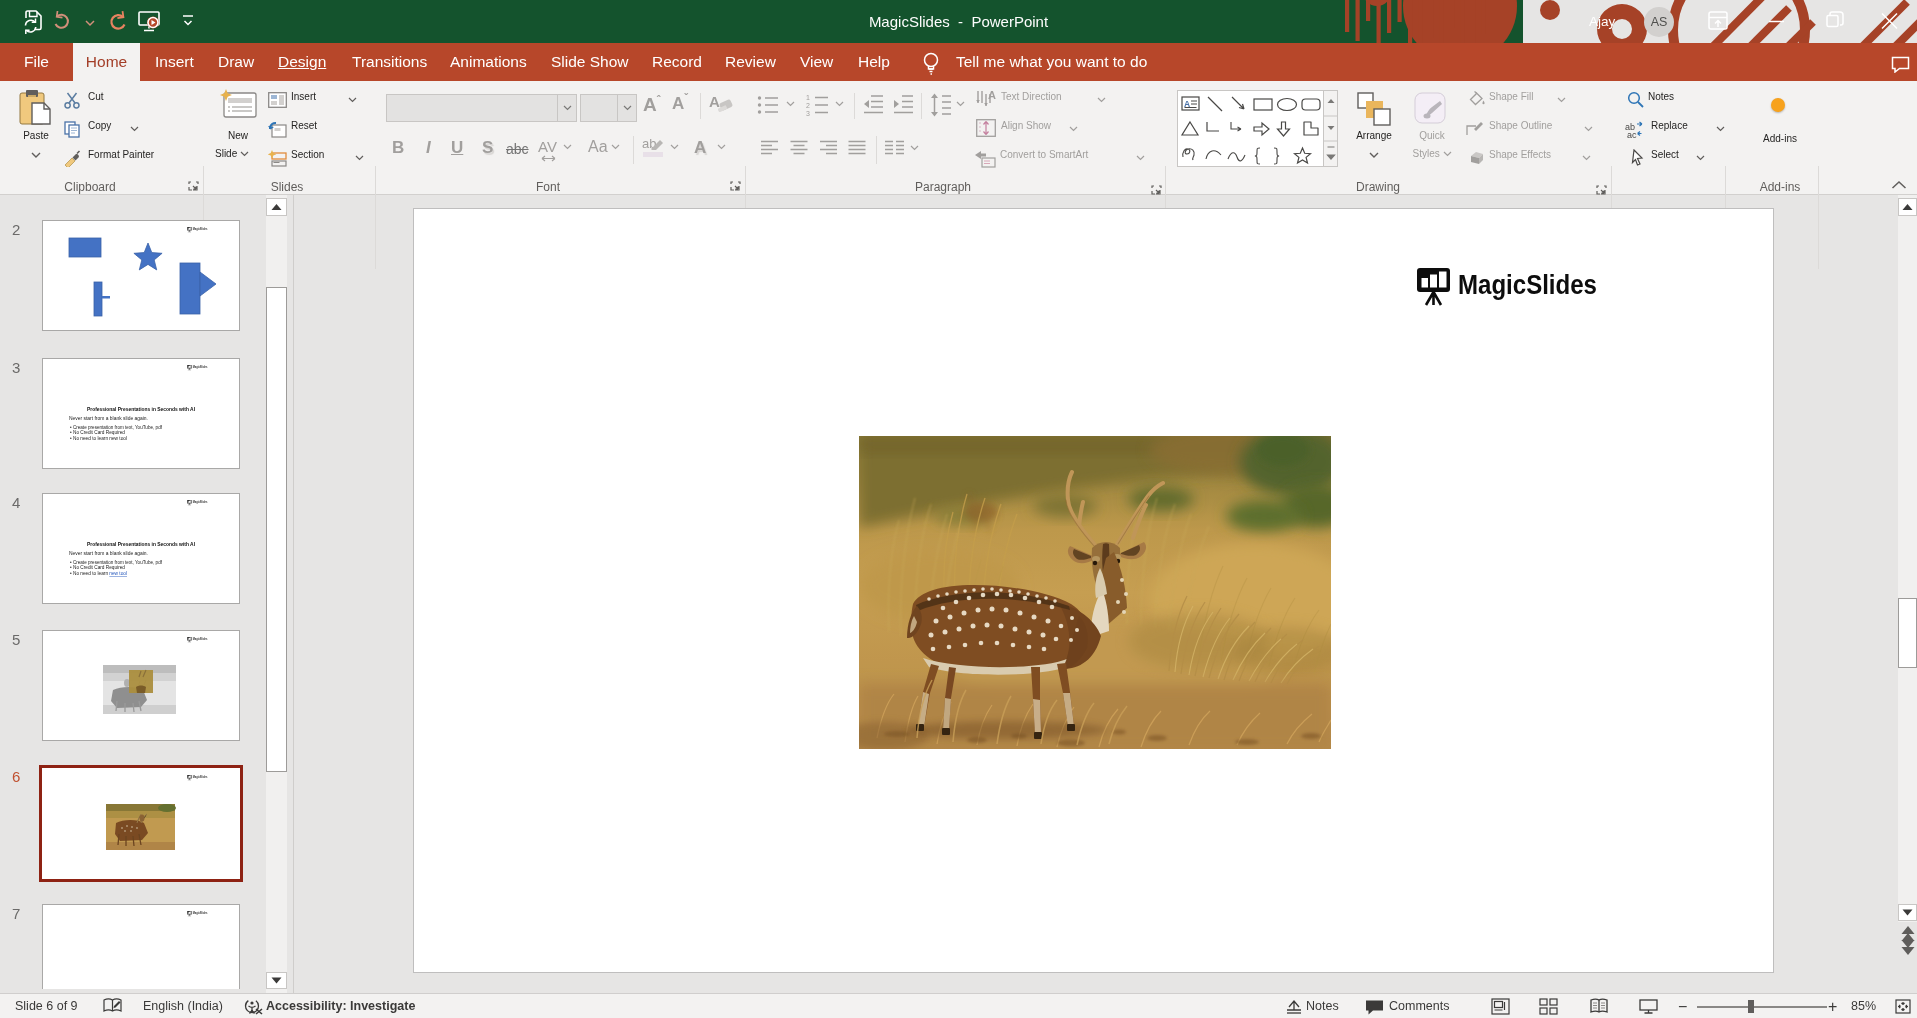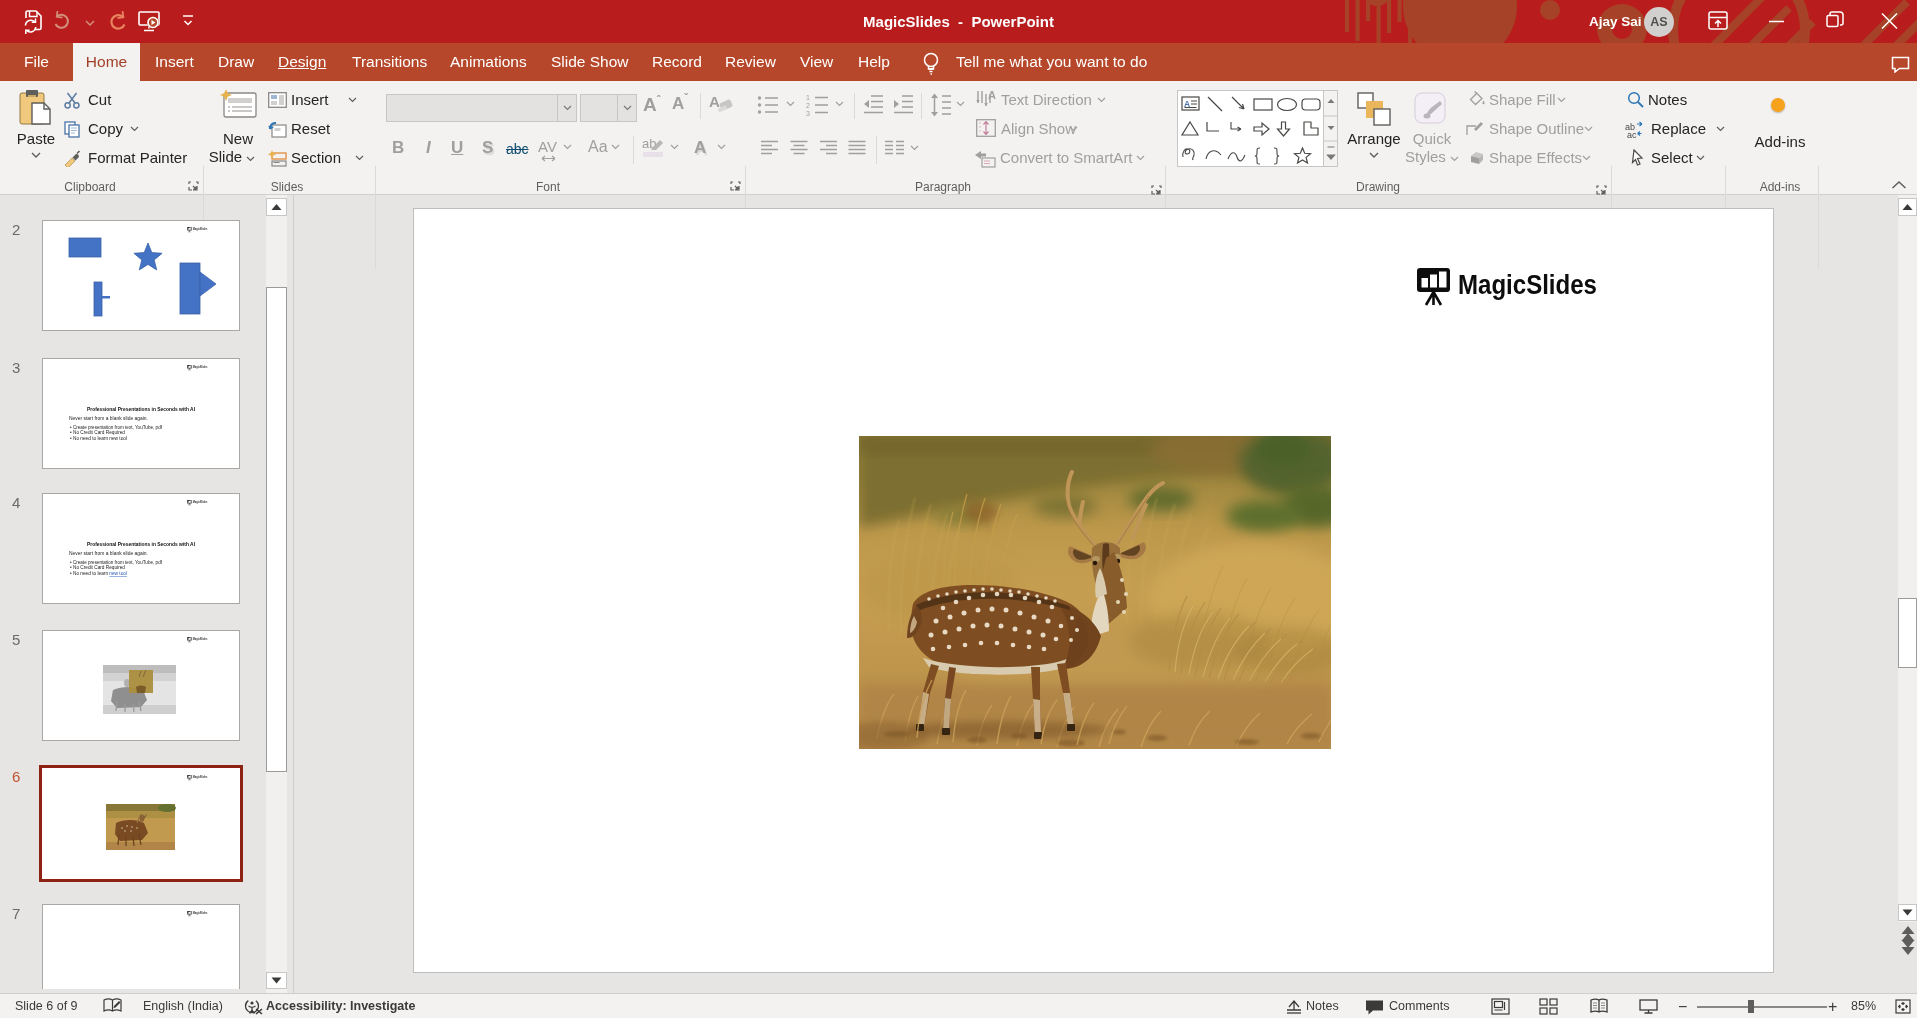--- a/index.html
+++ b/index.html
@@ -1,27 +1,27 @@
 <!DOCTYPE html>
 <html><head>
 <meta charset="utf-8">
 <style>
 * { margin:0; padding:0; box-sizing:border-box; }
 html,body { width:1917px; height:1018px; overflow:hidden; background:#e6e5e4;
   font-family:"Liberation Sans", sans-serif; }
 .abs { position:absolute; }
-#titlebar { position:absolute; left:0; top:0; width:1917px; height:43px; background:#b91c1c;font-weight:bold; }
+#titlebar { position:absolute; left:0; top:0; width:1523px; height:43px; background:#14532d; }
 #tabrow { position:absolute; left:0; top:43px; width:1917px; height:38px; background:#b7472a; }
 .tab { position:absolute; top:0; height:38px; line-height:38px; color:#fff; font-size:15.5px; }
 #hometab { position:absolute; left:73px; top:0; width:67px; height:38px; background:#f3f2f1; }
 #hometab span { display:block; text-align:center; line-height:38px; color:#a33e28; font-size:15.5px; }
 #ribbon { position:absolute; left:0; top:81px; width:1917px; height:114px; background:#f3f2f1; border-bottom:1px solid #d2d0ce; }
 .glabel { position:absolute; font-size:12px; color:#605e5c; text-align:center; top:99px; }
 .rsep { position:absolute; top:85px; height:103px; width:1px; background:#dcdad8; }
-.rtext { position:absolute; font-size:15px; color:#252423; white-space:nowrap; }
+.rtext { position:absolute; font-size:10px; color:#252423; white-space:nowrap; }
 .rgray { color:#a19f9d; }
 #panelDivider { position:absolute; left:293px; top:195px; width:1px; height:798px; background:#cfcdcb; }
 .thumb { position:absolute; left:42px; width:198px; height:111px; background:#fff; border:1px solid #a9a8a7; }
 .snum { position:absolute; left:12px; font-size:15px; color:#6b6a69; }
 #canvas { position:absolute; left:413px; top:208px; width:1361px; height:765px; background:#fff; border:1px solid #bfbebe; }
 #statusbar { position:absolute; left:0; top:993px; width:1917px; height:25px; background:#f3f2f1; border-top:1px solid #d0cecd; }
 .sbtext { position:absolute; top:0; height:25px; line-height:25px; font-size:12.5px; color:#3b3a39; white-space:nowrap; }
 .scrollbox { position:absolute; background:#fff; border:1px solid #c8c6c4; }
 svg { display:block; }
 </style>
@@ -246,21 +246,21 @@
   <div class="rsep" style="left:700px;top:12px;height:26px;"></div>
   <div class="abs" style="left:709px;top:12px;font-size:15px;color:#a19f9d;font-weight:bold;">A</div>
   <svg class="abs" style="left:718px;top:17px" width="16" height="14" viewBox="0 0 16 14">
     <rect x="2" y="3" width="12" height="8" rx="2" transform="rotate(-25 8 7)" fill="#c8c6c4"></rect>
     <rect x="0" y="9" width="9" height="4" rx="1" transform="rotate(-25 4 11)" fill="#dcdad8"></rect>
   </svg>
   <div class="abs" style="left:392px;top:57px;font-size:17px;font-weight:bold;color:#a19f9d;">B</div>
   <div class="abs" style="left:426px;top:57px;font-size:17px;font-style:italic;font-weight:bold;color:#a19f9d;">I</div>
   <div class="abs" style="left:451px;top:57px;font-size:17px;font-weight:bold;color:#a19f9d;text-decoration:underline;">U</div>
   <div class="abs" style="left:482px;top:57px;font-size:17px;font-weight:bold;color:#a19f9d;text-shadow:1.5px 1.5px 1px #d8d6d4;">S</div>
-  <div class="abs" style="left:506px;top:60px;font-size:14px;color:#0c4a6e;text-decoration:line-through;">abc</div>
+  <div class="abs" style="left:506px;top:60px;font-size:14px;color:#737373;text-decoration:line-through;">abc</div>
   <div class="abs" style="left:538px;top:57px;font-size:15px;color:#a19f9d;">AV</div>
   <svg class="abs" style="left:539px;top:74px" width="19" height="7" viewBox="0 0 19 7">
       <path d="M3 3.5 h13 M3 3.5 l3-2.5 M3 3.5 l3 2.5 M16 3.5 l-3 -2.5 M16 3.5 l-3 2.5" stroke="#a19f9d" stroke-width="1.1" fill="none"></path>
     </svg>
   <svg class="abs" style="left:563px;top:63px" width="9" height="6" viewBox="0 0 9 6">
       <path d="M1 1 l3.5 3.5 3.5-3.5" stroke="#a19f9d" stroke-width="1.2" fill="none"></path>
     </svg>
   <div class="abs" style="left:588px;top:57px;font-size:16px;color:#a19f9d;">Aa</div>
   <svg class="abs" style="left:611px;top:63px" width="9" height="6" viewBox="0 0 9 6">
       <path d="M1 1 l3.5 3.5 3.5-3.5" stroke="#a19f9d" stroke-width="1.2" fill="none"></path>

